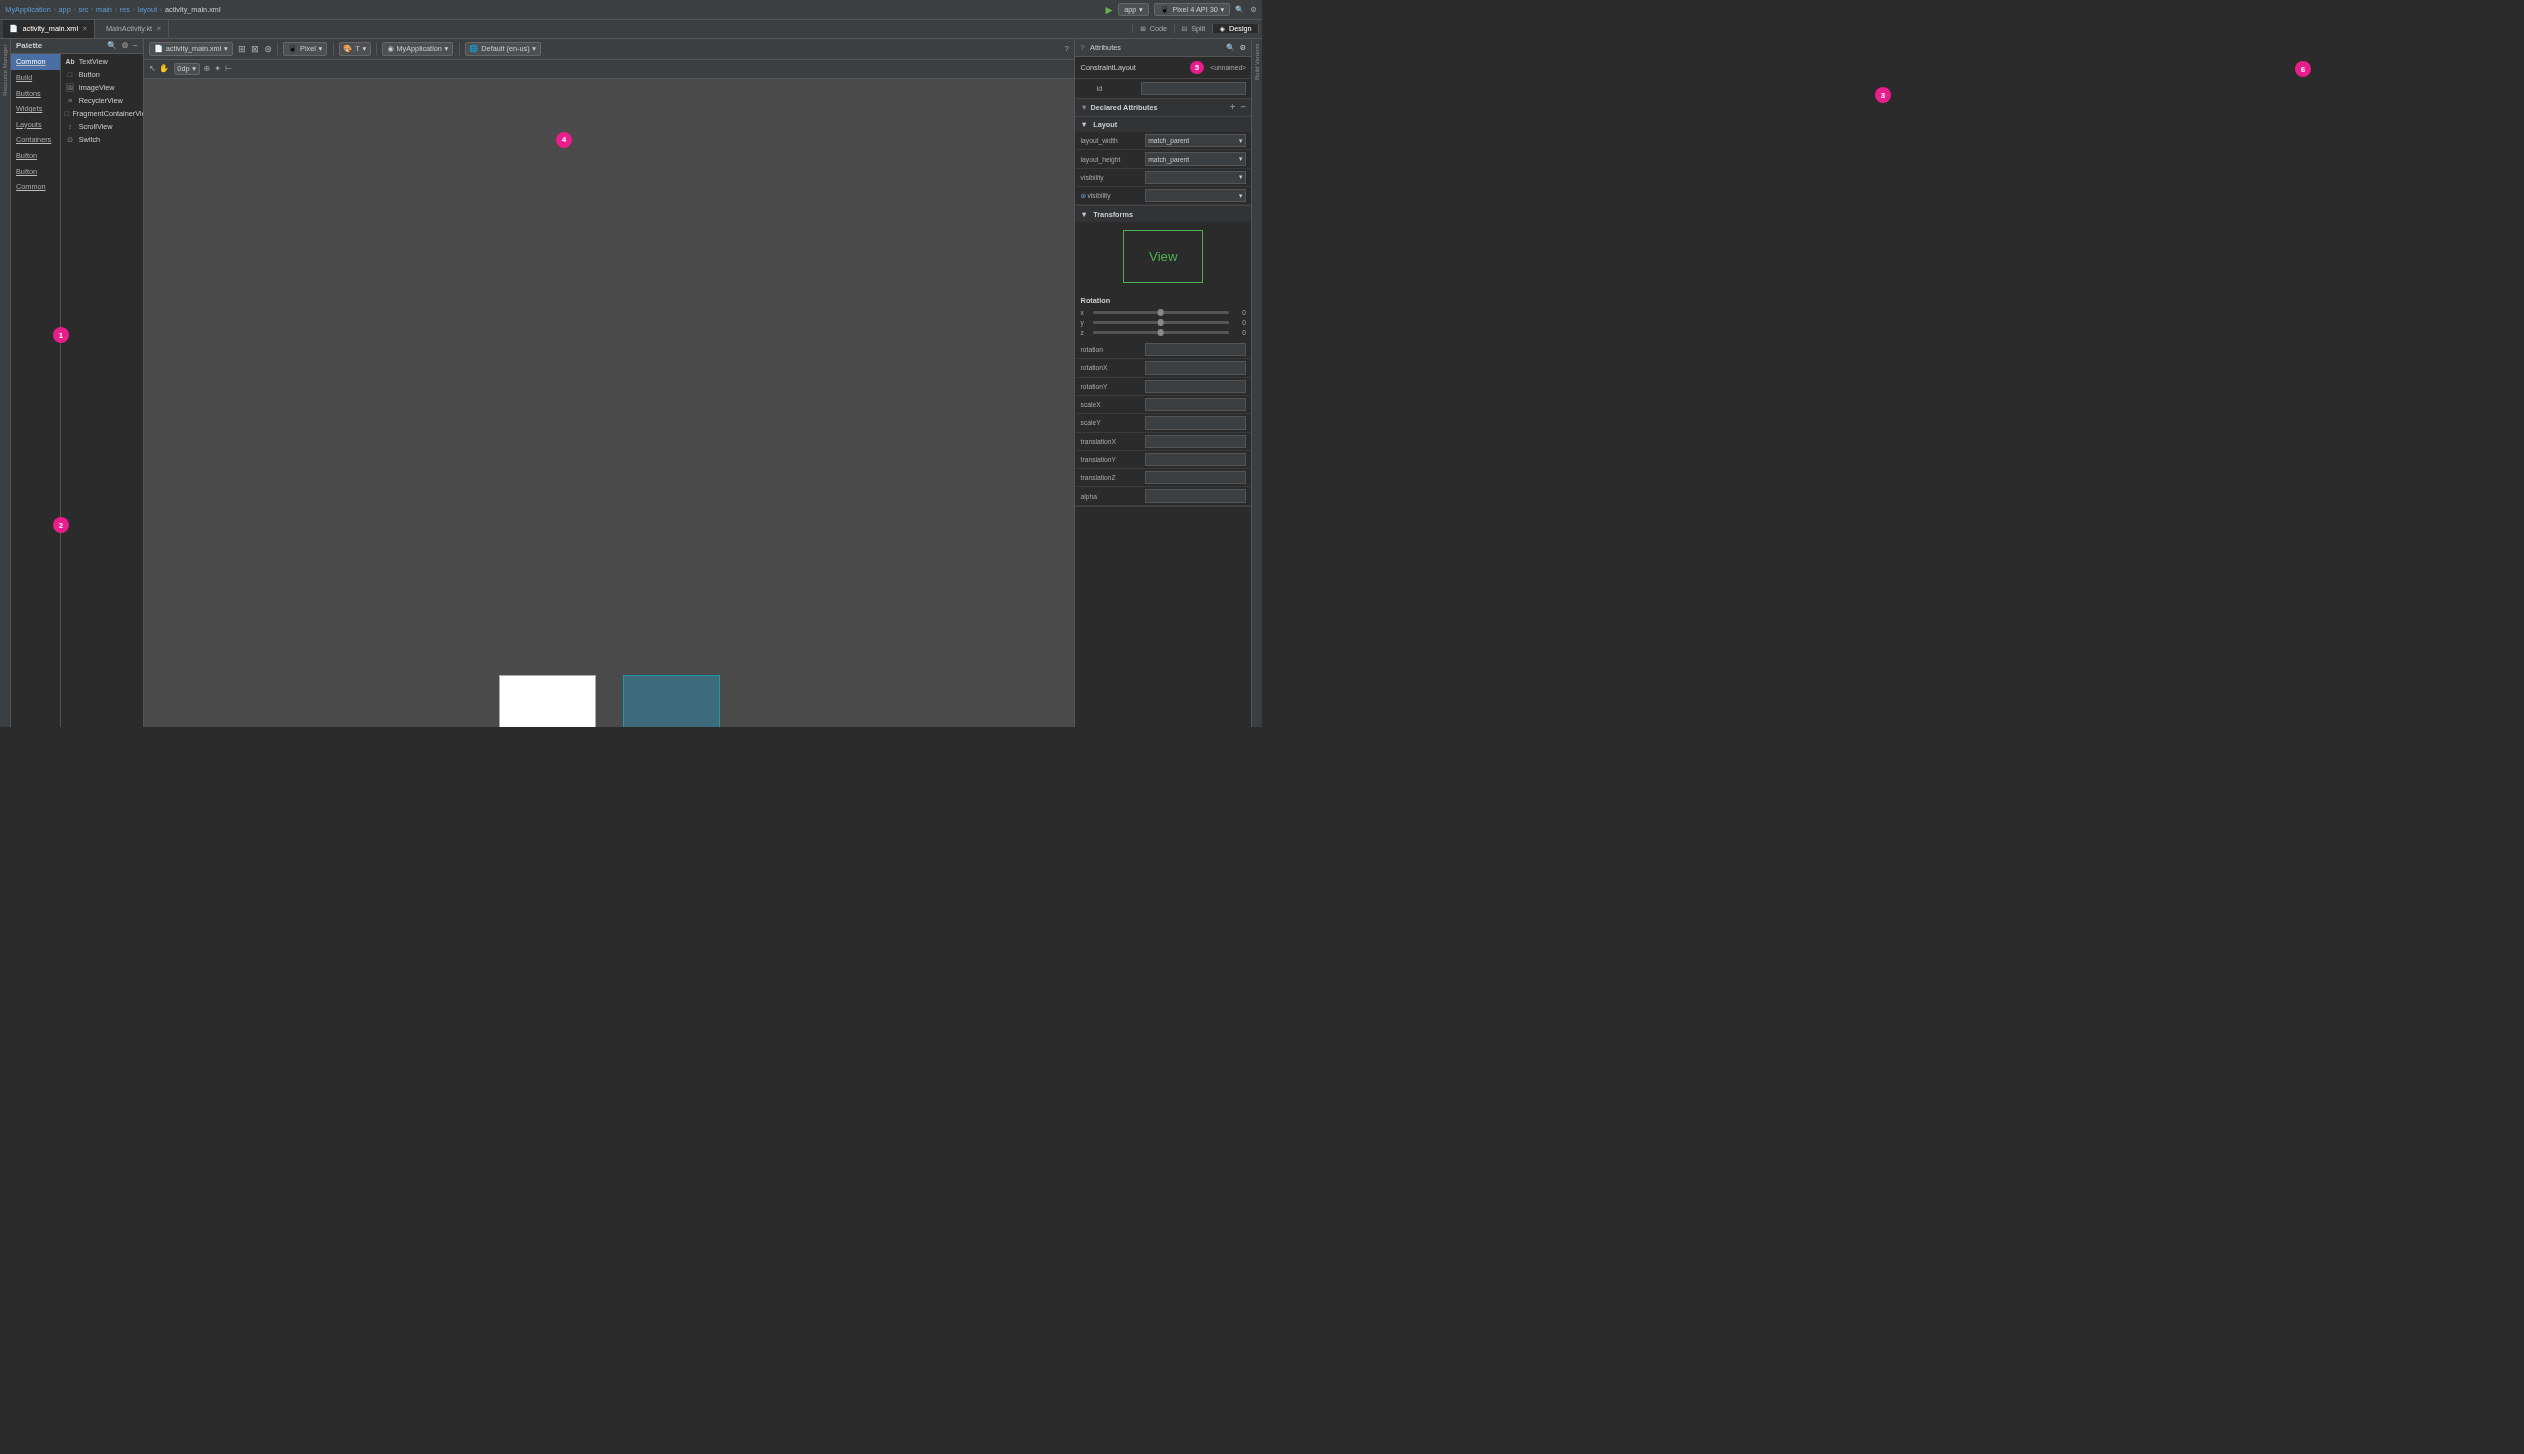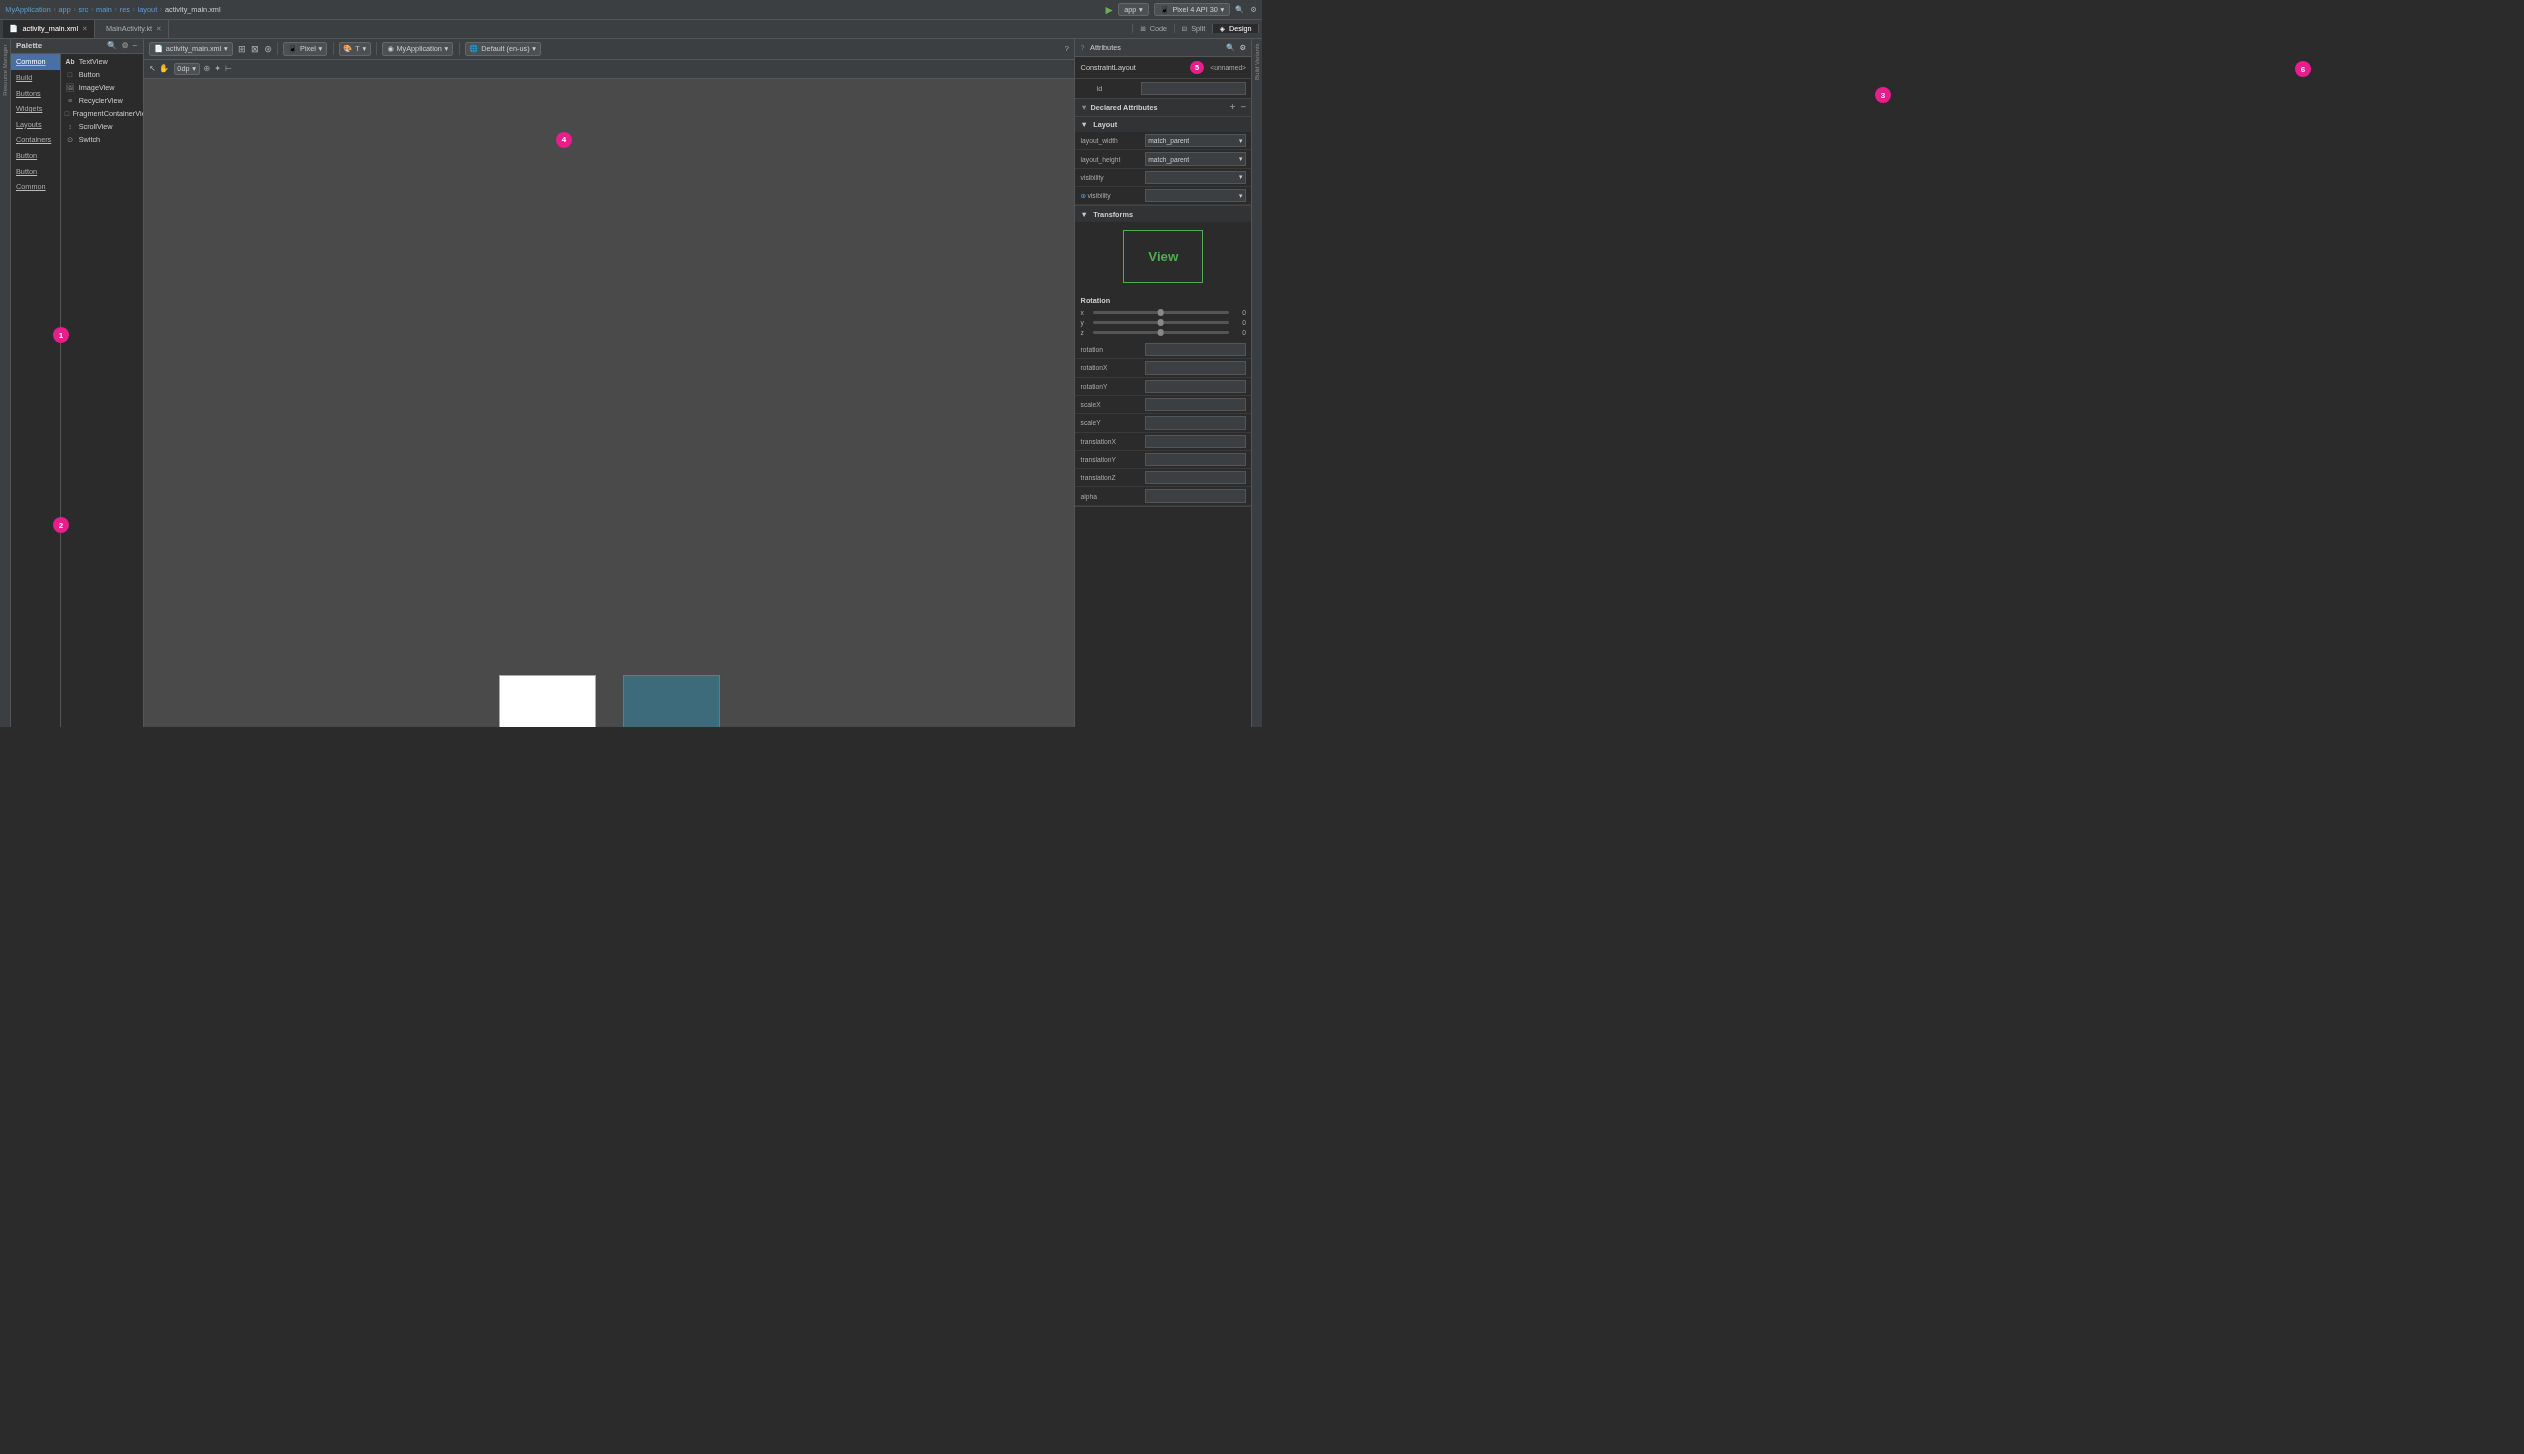--- a/index.html
+++ b/index.html
@@ -360,21 +360,21 @@
       width: 80px;
       height: 53px;
       border: 1.3px solid #4caf50;
       display: flex;
       align-items: center;
       justify-content: center;
     }
     .view-preview-text {
       color: #4caf50;
       font-size: 13.3px;
-      font-weight: bold;
+      font-weight: normal;
     }
 
     
     .rotation-section { padding: 2.7px 5.3px; }
     .rotation-label {
       font-size: 7.3px;
       font-weight: bold;
       color: #ccc;
       padding: 2.7px 0 4px 0;
     }

